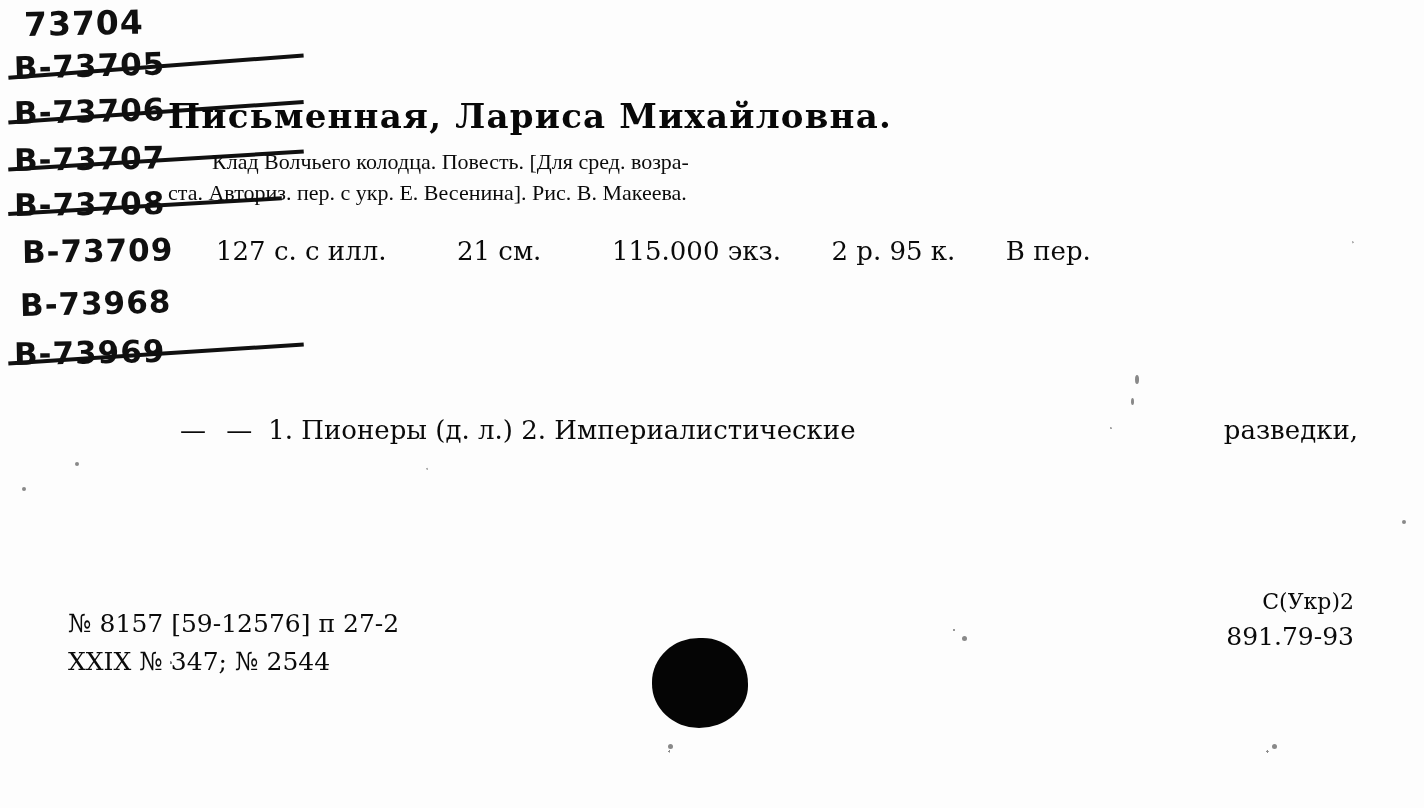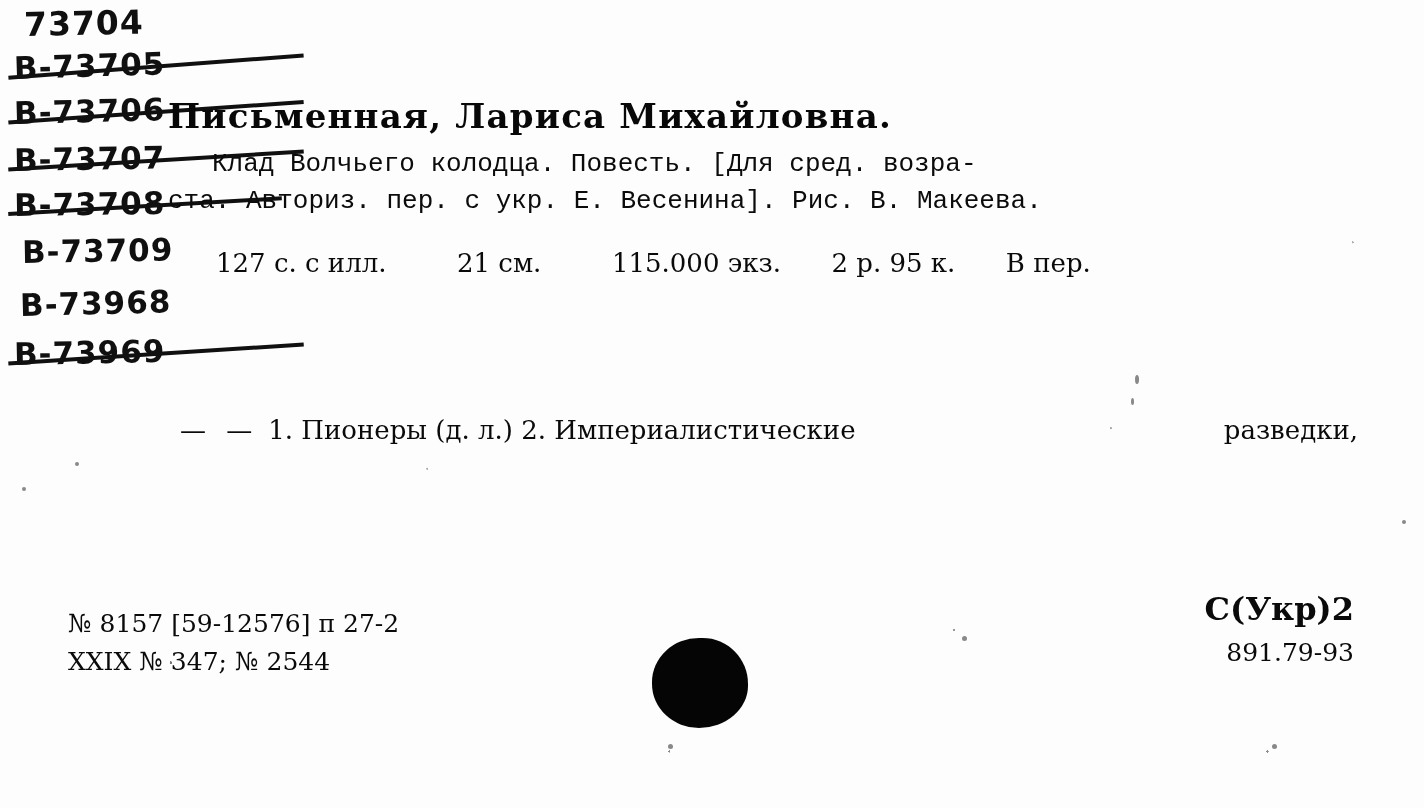--- a/index.html
+++ b/index.html
@@ -82,22 +82,22 @@
   }
   .author {
     font-family: "DejaVu Serif", serif;
     font-weight: 700;
     font-size: 34px;
     letter-spacing: 1.2px;
     color: #080808;
     margin-bottom: 10px;
   }
   .body-line {
-    font-family: Liberation Mono, monospace;
-    font-size: 26px;
+    font-family: Liberation Serif, serif;
+    font-size: 22px;
     line-height: 1.42;
     color: #0b0b0b;
     white-space: nowrap;
   }
   .body-line.indent { text-indent: 44px; }
   .phys {
     font-family: "DejaVu Serif", serif;
     font-size: 26px;
     margin-top: 28px;
     margin-left: 48px;
@@ -141,22 +141,22 @@
     position: absolute;
     right: 70px;
     top: 585px;
     text-align: right;
     font-family: "DejaVu Serif", serif;
     font-size: 25px;
     line-height: 1.52;
     white-space: nowrap;
   }
   .footer-right .cls {
-    font-weight: 700;
-    font-size: 32px;
+    font-weight: 400;
+    font-size: 22px;
   }
 
   
   .blot {
     position: absolute;
     left: 652px;
     top: 638px;
     width: 96px;
     height: 90px;
     background: #050505;

